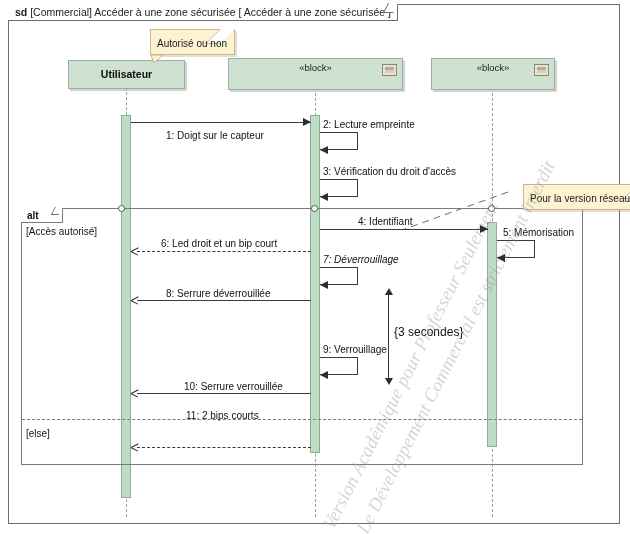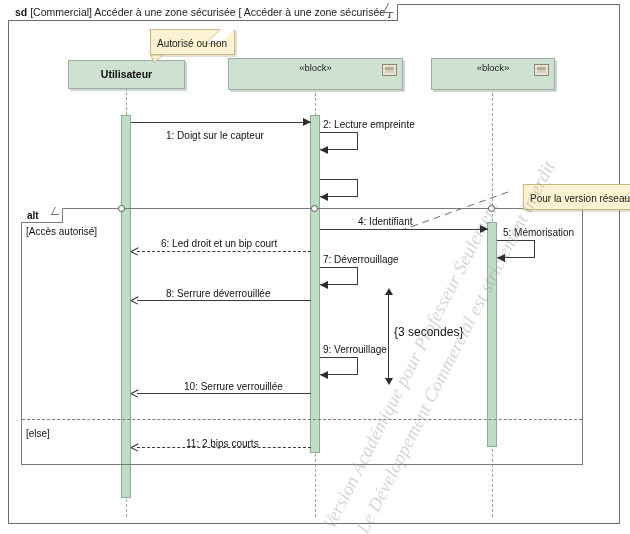--- a/index.html
+++ b/index.html
@@ -396,57 +396,58 @@
   <div class="guard" style="left:26px; top:428px;">[else]</div>
 
   <div class="msg-label" style="left:166px; top:110px;margin-top:20px;">1: Doigt sur le capteur</div>
   <div class="msg-line" style="left:131px; top:122px; width:180px;"></div>
   <div class="arrow-r" style="left:303px; top:118px;"></div>
 
   <div class="msg-label" style="left:323px; top:119px;">2: Lecture empreinte</div>
   <div class="self-msg" style="left:320px; top:132px; width:38px; height:18px;"></div>
   <div class="arrow-l" style="left:320px; top:146px;"></div>
 
+  <div class="msg-label" style="left:323px; top:166px;">3: Vérification du droit d'accès</div>
   <div class="self-msg" style="left:320px; top:179px; width:38px; height:18px;"></div>
   <div class="arrow-l" style="left:320px; top:193px;"></div>
 
   <div class="ball" style="left:118px; top:205px;"></div>
   <div class="ball" style="left:311px; top:205px;"></div>
   <div class="ball" style="left:488px; top:205px;"></div>
 
   <div class="msg-label" style="left:358px; top:216px;">4: Identifiant</div>
   <div class="msg-line" style="left:320px; top:229px; width:168px;"></div>
   <div class="arrow-r" style="left:480px; top:225px;"></div>
 
   <div class="msg-label" style="left:503px; top:227px;">5: Mémorisation</div>
   <div class="self-msg" style="left:497px; top:240px; width:38px; height:18px;"></div>
   <div class="arrow-l" style="left:497px; top:254px;"></div>
 
   <div class="msg-label" style="left:161px; top:238px;">6: Led droit et un bip court</div>
   <div class="msg-line dashed" style="left:137px; top:251px; width:174px;"></div>
   <div class="arrow-open-l" style="left:131px; top:251px;"></div>
 
-  <div class="msg-label" style="left:323px; top:254px;">7: Déverrouillage</div>
+  <div class="msg-label" style="left:323px; top:254px;font-style:italic;">7: Déverrouillage</div>
   <div class="self-msg" style="left:320px; top:267px; width:38px; height:18px;"></div>
   <div class="arrow-l" style="left:320px; top:281px;"></div>
 
   <div class="msg-label" style="left:166px; top:288px;text-align:right;">8: Serrure déverrouillée</div>
   <div class="msg-line" style="left:137px; top:300px; width:174px;"></div>
   <div class="arrow-open-l" style="left:131px; top:300px;"></div>
 
   <div class="dur-line" style="left:388px; top:294px; height:85px;"></div>
   <div class="dur-arrow-up" style="left:385px; top:288px;"></div>
   <div class="dur-arrow-dn" style="left:385px; top:378px;"></div>
   <div class="dur-label" style="left:394px; top:325px;">{3 secondes}</div>
 
   <div class="msg-label" style="left:323px; top:344px;">9: Verrouillage</div>
   <div class="self-msg" style="left:320px; top:357px; width:38px; height:18px;"></div>
   <div class="arrow-l" style="left:320px; top:371px;"></div>
 
   <div class="msg-label" style="left:166px; top:381px;margin-left:18px;">10: Serrure verrouillée</div>
   <div class="msg-line" style="left:137px; top:393px; width:174px;"></div>
   <div class="arrow-open-l" style="left:131px; top:393px;"></div>
 
-  <div class="msg-label" style="left:186px; top:438px;">11: 2 bips courts</div>
+  <div class="msg-label" style="left:186px; top:410px;">11: 2 bips courts</div>
   <div class="msg-line dashed" style="left:137px; top:447px; width:174px;"></div>
   <div class="arrow-open-l" style="left:131px; top:447px;"></div>
 
 </div>
 
 </body></html>

